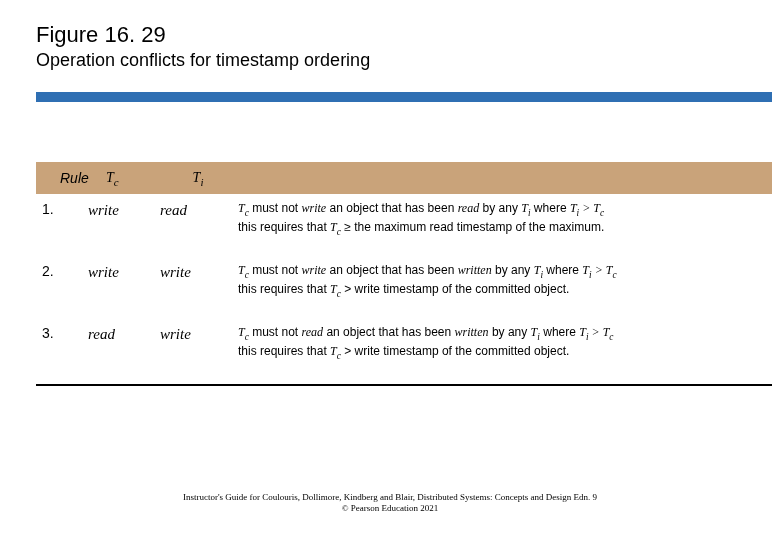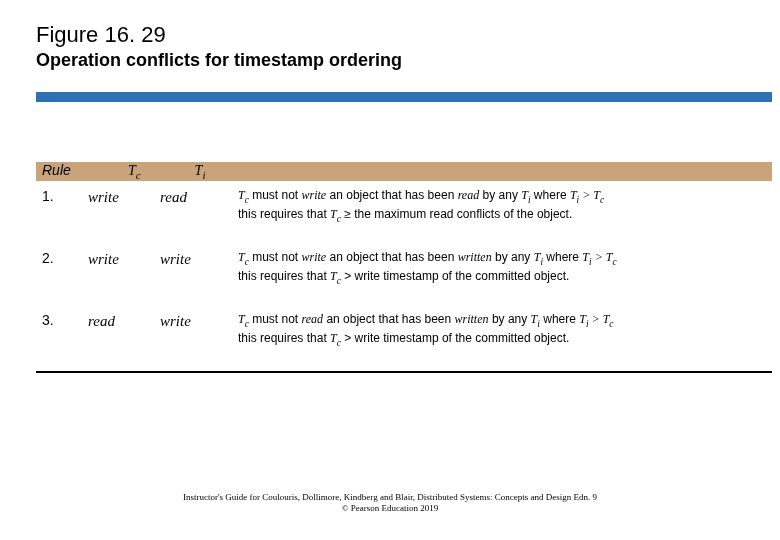--- a/index.html
+++ b/index.html
@@ -1,29 +1,29 @@
 <!DOCTYPE html>
 <html><head>
 <meta charset="utf-8">
 <style>
   * { box-sizing: border-box; margin: 0; padding: 0; }
   html, body { width: 780px; height: 540px; background: #fff; font-family: Arial, Helvetica, sans-serif; color: #000; }
   .page { width: 780px; height: 540px; position: relative; padding: 22px 36px 0 36px; }
   .fig-num { font-size: 22px; font-weight: 400; }
-  .fig-title { font-size: 18px; font-weight: 700; margin-top: 2px; }
+  .fig-title { font-size: 18px; font-weight: 400; margin-top: 2px; }
   .rule-bar { position: absolute; left: 36px; right: 8px; top: 92px; height: 10px; background: #2f6fb3; }
   .table-wrap { position: absolute; left: 36px; right: 8px; top: 162px; }
-  .header-band { background: #c9a37a; height: 19px; display: flex; align-items: flex-start; font-size: 14px; }
+  .header-band { background: #c9a37a; height: 32px; display: flex; align-items: center; font-size: 14px; padding-left: 18px; }
   .col-rule  { width: 52px;  padding-left: 6px; }
   .col-tc    { width: 62px;  font-style: italic; }
   .col-ti    { width: 60px;  font-style: italic; text-align: center; }
   .col-desc  { flex: 1; padding-left: 28px; }
   .header-band .col-rule, .header-band .col-tc, .header-band .col-ti { font-style: normal; }
   .header-band .lbl-rule { font-style: italic; }
-  .header-band .lbl-tc, .header-band .lbl-ti { font-style: italic; font-family: "Times New Roman", serif; margin-left: 40px; }
+  .header-band .lbl-tc, .header-band .lbl-ti { font-style: italic; font-family: "Times New Roman", serif; }
   .rows { background: #fff; }
   .row { display: flex; align-items: flex-start; padding: 6px 0 18px 0; font-size: 14px; line-height: 1.35; }
   .row .col-rule { font-size: 14px; }
   .row .col-tc, .row .col-ti { font-style: italic; font-family: "Times New Roman", serif; font-size: 15px; }
   .row .col-ti { text-align: left; padding-left: 10px; }
   .rows-divider { border-top: 2px solid #000; margin-top: 4px; }
   .desc { font-size: 12px; }
   .it { font-style: italic; font-family: "Times New Roman", serif; }
   .sub { font-size: 0.78em; vertical-align: sub; position: relative; top: 0.05em; }
   .footer { position: absolute; left: 0; right: 0; bottom: 26px; text-align: center; font-family: "Times New Roman", serif; font-size: 9px; line-height: 1.25; color: #000; }
@@ -55,21 +55,21 @@
     </div>
 
     <div class="rows">
 
       <div class="row">
         <div class="col-rule">1.</div>
         <div class="col-tc">write</div>
         <div class="col-ti">read</div>
         <div class="col-desc desc">
           <span class="it"><span>T</span><span class="sub">c</span></span><span> must not </span><span class="it">write</span><span> an object that has been </span><span class="it">read</span><span> by any </span><span class="it"><span>T</span><span class="sub">i</span></span><span> where </span><span class="it"><span>T</span><span class="sub">i</span></span><span class="it"> &gt; </span><span class="it"><span>T</span><span class="sub">c</span></span><br>
-          <span>this requires that  </span><span class="it"><span>T</span><span class="sub">c</span></span><span> ≥ the maximum read conflicts of the object.</span>
+          <span>this requires that  </span><span class="it"><span>T</span><span class="sub">c</span></span><span> ≥ the maximum read timestamp of the maximum.</span>
         </div>
       </div>
 
       <div class="row">
         <div class="col-rule">2.</div>
         <div class="col-tc">write</div>
         <div class="col-ti">write</div>
         <div class="col-desc desc">
           <span class="it"><span>T</span><span class="sub">c</span></span><span> must not </span><span class="it">write</span><span> an object that has been </span><span class="it">written</span><span> by any </span><span class="it"><span>T</span><span class="sub">i</span></span><span> where </span><span class="it"><span>T</span><span class="sub">i</span></span><span class="it"> &gt; </span><span class="it"><span>T</span><span class="sub">c</span></span><br>
           <span>this requires that  </span><span class="it"><span>T</span><span class="sub">c</span></span><span> &gt; write timestamp of the committed object.</span>
@@ -85,16 +85,16 @@
           <span>this requires that  </span><span class="it"><span>T</span><span class="sub">c</span></span><span>  &gt; write timestamp of the committed object.</span>
         </div>
       </div>
 
     </div>
     <div class="rows-divider"></div>
   </div>
 
   <div class="footer">
     <div>Instructor's Guide for  Coulouris, Dollimore, Kindberg and Blair,  Distributed Systems: Concepts and Design   Edn. 9</div>
-    <div>©  Pearson Education 2019</div>
+    <div>©  Pearson Education 2021</div>
   </div>
 
 </div>
 
 </body></html>

